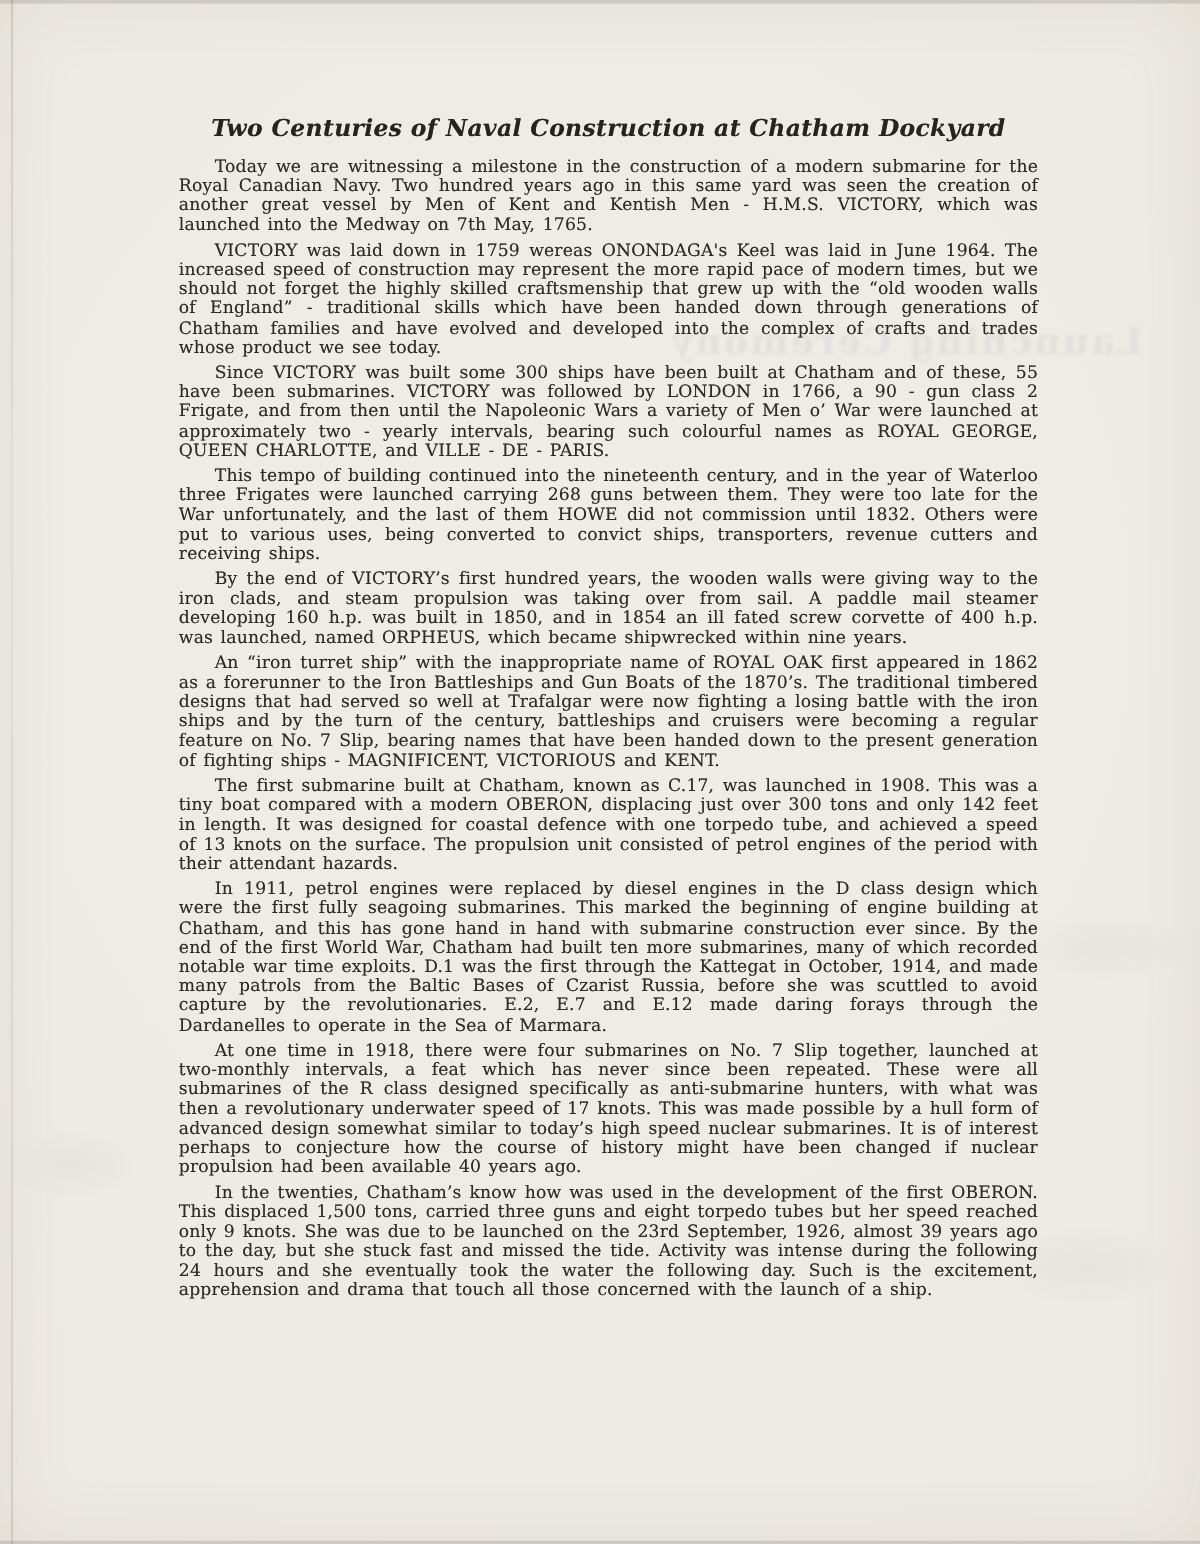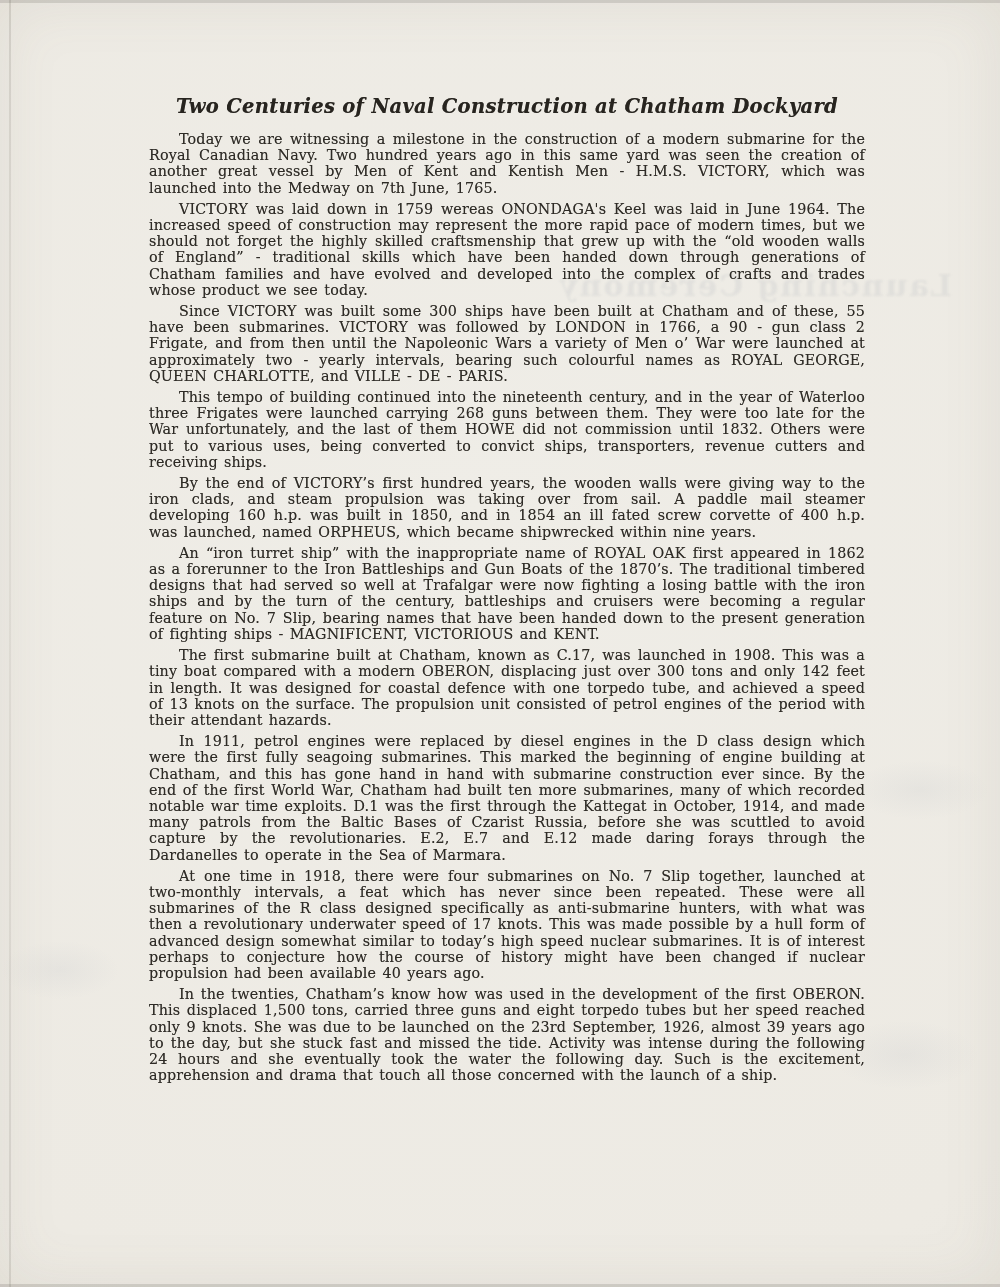--- a/index.html
+++ b/index.html
@@ -100,21 +100,21 @@
 
   <div class="edge-top"></div>
   <div class="crease"></div>
   <div class="bleed">Launching Ceremony</div>
   <div class="smudge s1"></div>
   <div class="smudge s2"></div>
   <div class="smudge s3"></div>
 
   <div class="content">
     <h1 class="title">Two Centuries of Naval Construction at Chatham Dockyard</h1>
-    <p>Today we are witnessing a milestone in the construction of a modern submarine for the Royal Canadian Navy.  Two hundred years ago in this same yard was seen the creation of another great vessel by Men of Kent and Kentish Men - H.M.S. VICTORY, which was launched into the Medway on 7th June, 1765.</p>
+    <p>Today we are witnessing a milestone in the construction of a modern submarine for the Royal Canadian Navy.  Two hundred years ago in this same yard was seen the creation of another great vessel by Men of Kent and Kentish Men - H.M.S. VICTORY, which was launched into the Medway on 7th May, 1765.</p>
     <p>VICTORY was laid down in 1759 wereas ONONDAGA's Keel was laid in June 1964. The increased speed of construction may represent the more rapid pace of modern times, but we should not forget the highly skilled craftsmenship that grew up with the “old wooden walls of England” - traditional skills which have been handed down through generations of Chatham families and have evolved and developed into the complex of crafts and trades whose product we see today.</p>
     <p>Since VICTORY was built some 300 ships have been built at Chatham and of these, 55 have been submarines.  VICTORY was followed by LONDON in 1766, a 90 - gun class 2 Frigate, and from then until the Napoleonic Wars a variety of Men o’ War were launched at approximately two - yearly intervals, bearing such colourful names as ROYAL GEORGE, QUEEN CHARLOTTE, and VILLE - DE - PARIS.</p>
     <p>This tempo of building continued into the nineteenth century, and in the year of Waterloo three Frigates were launched carrying 268 guns between them.  They were too late for the War unfortunately, and the last of them HOWE did not commission until 1832.  Others were put to various uses, being converted to convict ships, transporters, revenue cutters and receiving ships.</p>
     <p>By the end of VICTORY’s first hundred years, the wooden walls were giving way to the iron clads, and steam propulsion was taking over from sail. A paddle mail steamer developing 160 h.p. was built in 1850, and in 1854 an ill fated screw corvette of 400 h.p. was launched, named ORPHEUS, which became shipwrecked within nine years.</p>
     <p>An “iron turret ship” with the inappropriate name of ROYAL OAK first appeared in 1862 as a forerunner to the Iron Battleships and Gun Boats of the 1870’s.  The traditional timbered designs that had served so well at Trafalgar were now fighting a losing battle with the iron ships and by the turn of the century, battleships and cruisers were becoming a regular feature on No. 7 Slip, bearing names that have been handed down to the present generation of fighting ships - MAGNIFICENT, VICTORIOUS and KENT.</p>
     <p>The first submarine built at Chatham, known as C.17, was launched in 1908.  This was a tiny boat compared with a modern OBERON, displacing just over 300 tons and only 142 feet in length.  It was designed for coastal defence with one torpedo tube, and achieved a speed of 13 knots on the surface.  The propulsion unit consisted of petrol engines of the period with their attendant hazards.</p>
     <p>In 1911, petrol engines were replaced by diesel engines in the D class design which were the first fully seagoing submarines.  This marked the beginning of engine building at Chatham, and this has gone hand in hand with submarine construction ever since.  By the end of the first World War, Chatham had built ten more submarines, many of which recorded notable war time exploits.  D.1 was the first through the Kattegat in October, 1914, and made many patrols from the Baltic Bases of Czarist Russia, before she was scuttled to avoid capture by the revolutionaries.  E.2, E.7 and E.12 made daring forays through the Dardanelles to operate in the Sea of Marmara.</p>
     <p>At one time in 1918, there were four submarines on No. 7 Slip together, launched at two-monthly intervals, a feat which has never since been repeated.  These were all submarines of the R class designed specifically as anti-submarine hunters, with what was then a revolutionary underwater speed of 17 knots. This was made possible by a hull form of advanced design somewhat similar to today’s high speed nuclear submarines.  It is of interest perhaps to conjecture how the course of history might have been changed if nuclear propulsion had been available 40 years ago.</p>
     <p>In the twenties, Chatham’s know how was used in the development of the first OBERON. This displaced 1,500 tons, carried three guns and eight torpedo tubes but her speed reached only 9 knots.  She was due to be launched on the 23rd September, 1926, almost 39 years ago to the day, but she stuck fast and missed the tide.  Activity was intense during the following 24 hours and she eventually took the water the following day.  Such is the excitement, apprehension and drama that touch all those concerned with the launch of a ship.</p>
   </div>

